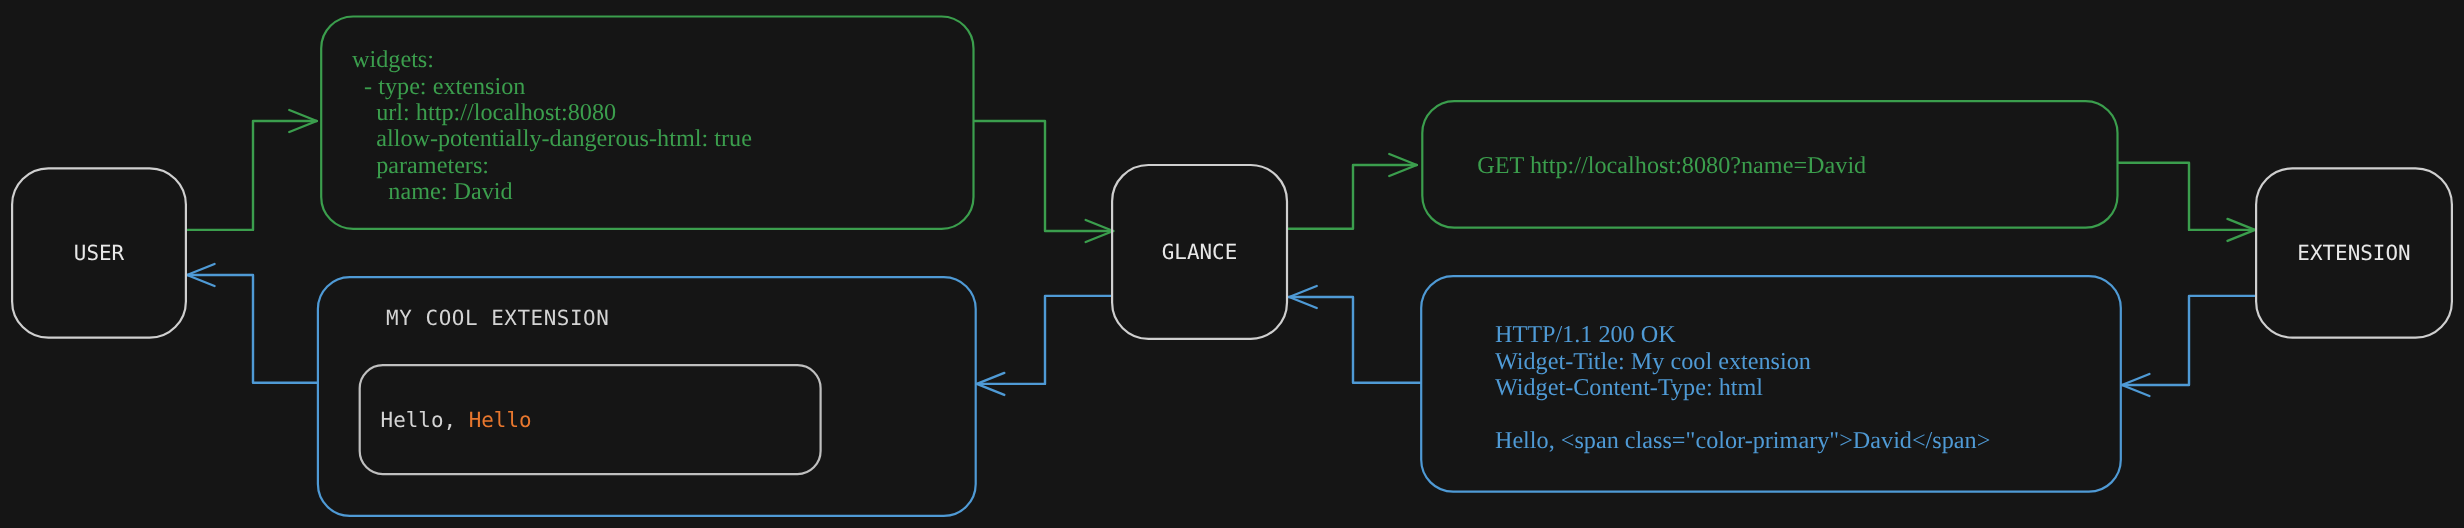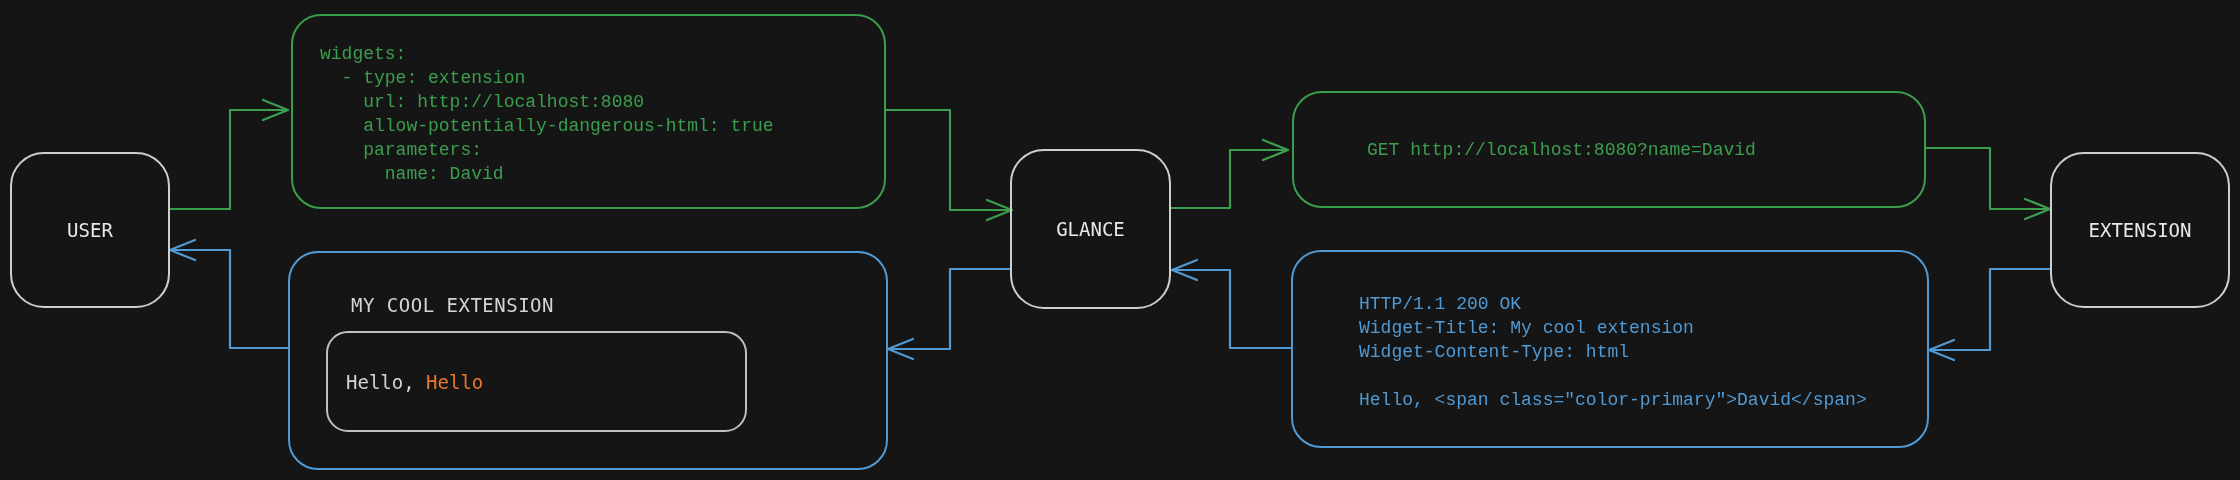--- a/index.html
+++ b/index.html
@@ -54,43 +54,43 @@
   .code-box {
     position: absolute;
     border-radius: 30px;
     background: transparent;
   }
   .code-box.green { border: 2px solid var(--request-green); color: var(--request-green); }
   .code-box.blue  { border: 2px solid var(--response-blue); color: var(--response-blue); }
 
   .code-box pre {
     margin: 0;
-    font-family: Liberation Mono, monospace;
-    font-size: 18px;
+    font-family: Liberation Serif, serif;
+    font-size: 22px;
     line-height: 24px;
     white-space: pre;
   }
   #box-config  { left: 291px;  top: 14px;  width: 595px; height: 195px; }
   #box-config pre { padding: 26px 0 0 27px; }
 
   #box-request { left: 1292px; top: 91px;  width: 634px; height: 117px; display: flex; align-items: center; }
-  #box-request pre { padding-left: 73px; }
+  #box-request pre { padding-left: 49px; }
 
   #box-response { left: 1291px; top: 250px; width: 638px; height: 198px; }
   #box-response pre { padding: 40px 0 0 66px; }
 
   #box-widget {
     left: 288px; top: 251px; width: 600px; height: 219px;
     border: 2px solid var(--response-blue);
     border-radius: 30px;
     position: absolute;
   }
   .widget-title {
     position: absolute;
-    left: 61px; top: 40px;
+    left: 61px; top: 24px;
     font-size: 19px;
     line-height: 24px;
     color: var(--muted-text);
     letter-spacing: 0.5px;
   }
   .widget-inner {
     position: absolute;
     left: 36px; top: 78px;
     width: 421px; height: 101px;
     border: 2px solid #bfbfbf;

